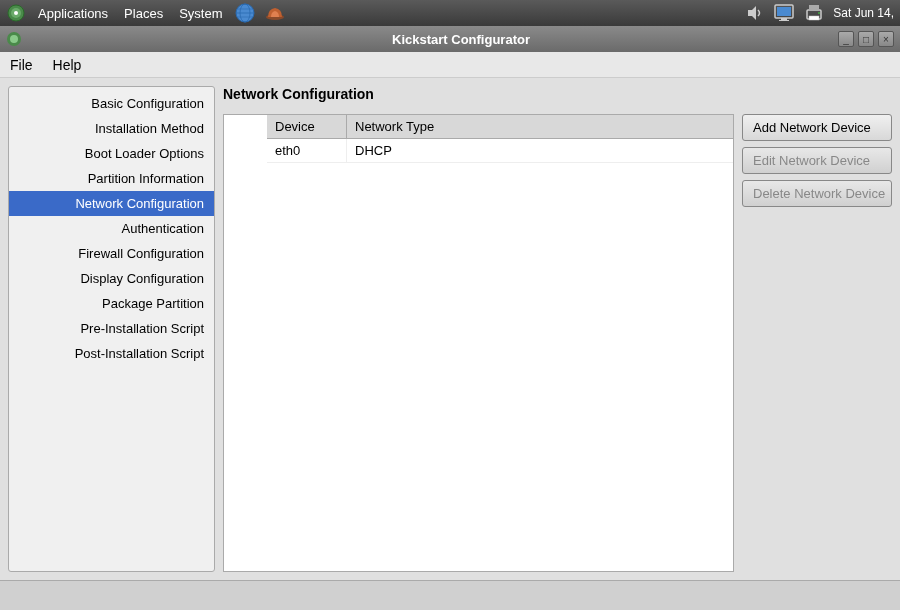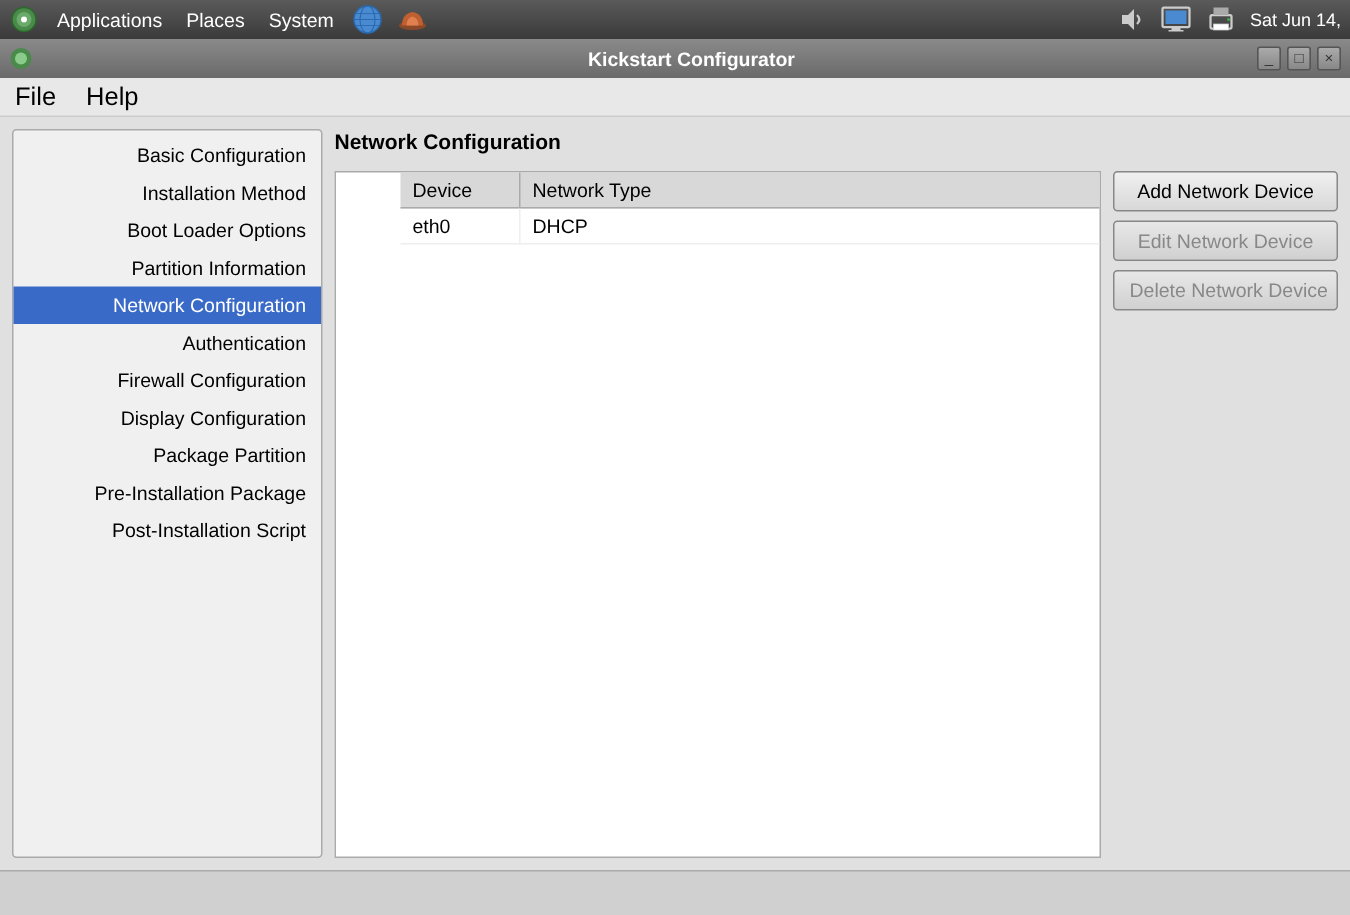--- a/index.html
+++ b/index.html
@@ -103,21 +103,21 @@
     .menu-bar {
       height: 26px;
       background: #e8e8e8;
       display: flex;
       align-items: center;
       padding: 0 6px;
       gap: 12px;
       border-bottom: 1px solid #ccc;
     }
     .menu-item {
-      font-size: 17px;
+      font-size: 14px;
       color: #000;
       cursor: pointer;
       padding: 2px 4px;
     }
 
     
     .main-content {
       display: flex;
       height: calc(610px - 26px - 26px - 26px - 30px);
       background: #e0e0e0;
@@ -220,21 +220,21 @@
       width: 150px;
       flex-shrink: 0;
     }
     .action-btn {
       padding: 5px 10px;
       font-size: 13px;
       background: linear-gradient(180deg, #f0f0f0 0%, #d8d8d8 100%);
       border: 1px solid #888;
       border-radius: 3px;
       cursor: pointer;
-      text-align: center;
+      text-align: left;
       color: #000;
       white-space: nowrap;
     }
     .action-btn:disabled, .action-btn.disabled {
       color: #888;
       cursor: default;
       background: linear-gradient(180deg, #e8e8e8 0%, #d0d0d0 100%);
     }
 
     
@@ -336,21 +336,21 @@
   <div class="sidebar">
     <div class="sidebar-item">Basic Configuration</div>
     <div class="sidebar-item">Installation Method</div>
     <div class="sidebar-item">Boot Loader Options</div>
     <div class="sidebar-item">Partition Information</div>
     <div class="sidebar-item active">Network Configuration</div>
     <div class="sidebar-item">Authentication</div>
     <div class="sidebar-item">Firewall Configuration</div>
     <div class="sidebar-item">Display Configuration</div>
     <div class="sidebar-item">Package Partition</div>
-    <div class="sidebar-item">Pre-Installation Package</div>
+    <div class="sidebar-item">Pre-Installation Script</div>
     <div class="sidebar-item">Post-Installation Script</div>
   </div>
 
   <div class="right-panel">
     <div class="panel-title">Network Configuration</div>
 
     <div class="network-area">
 
       <div class="table-container">
         <div class="table-header">

